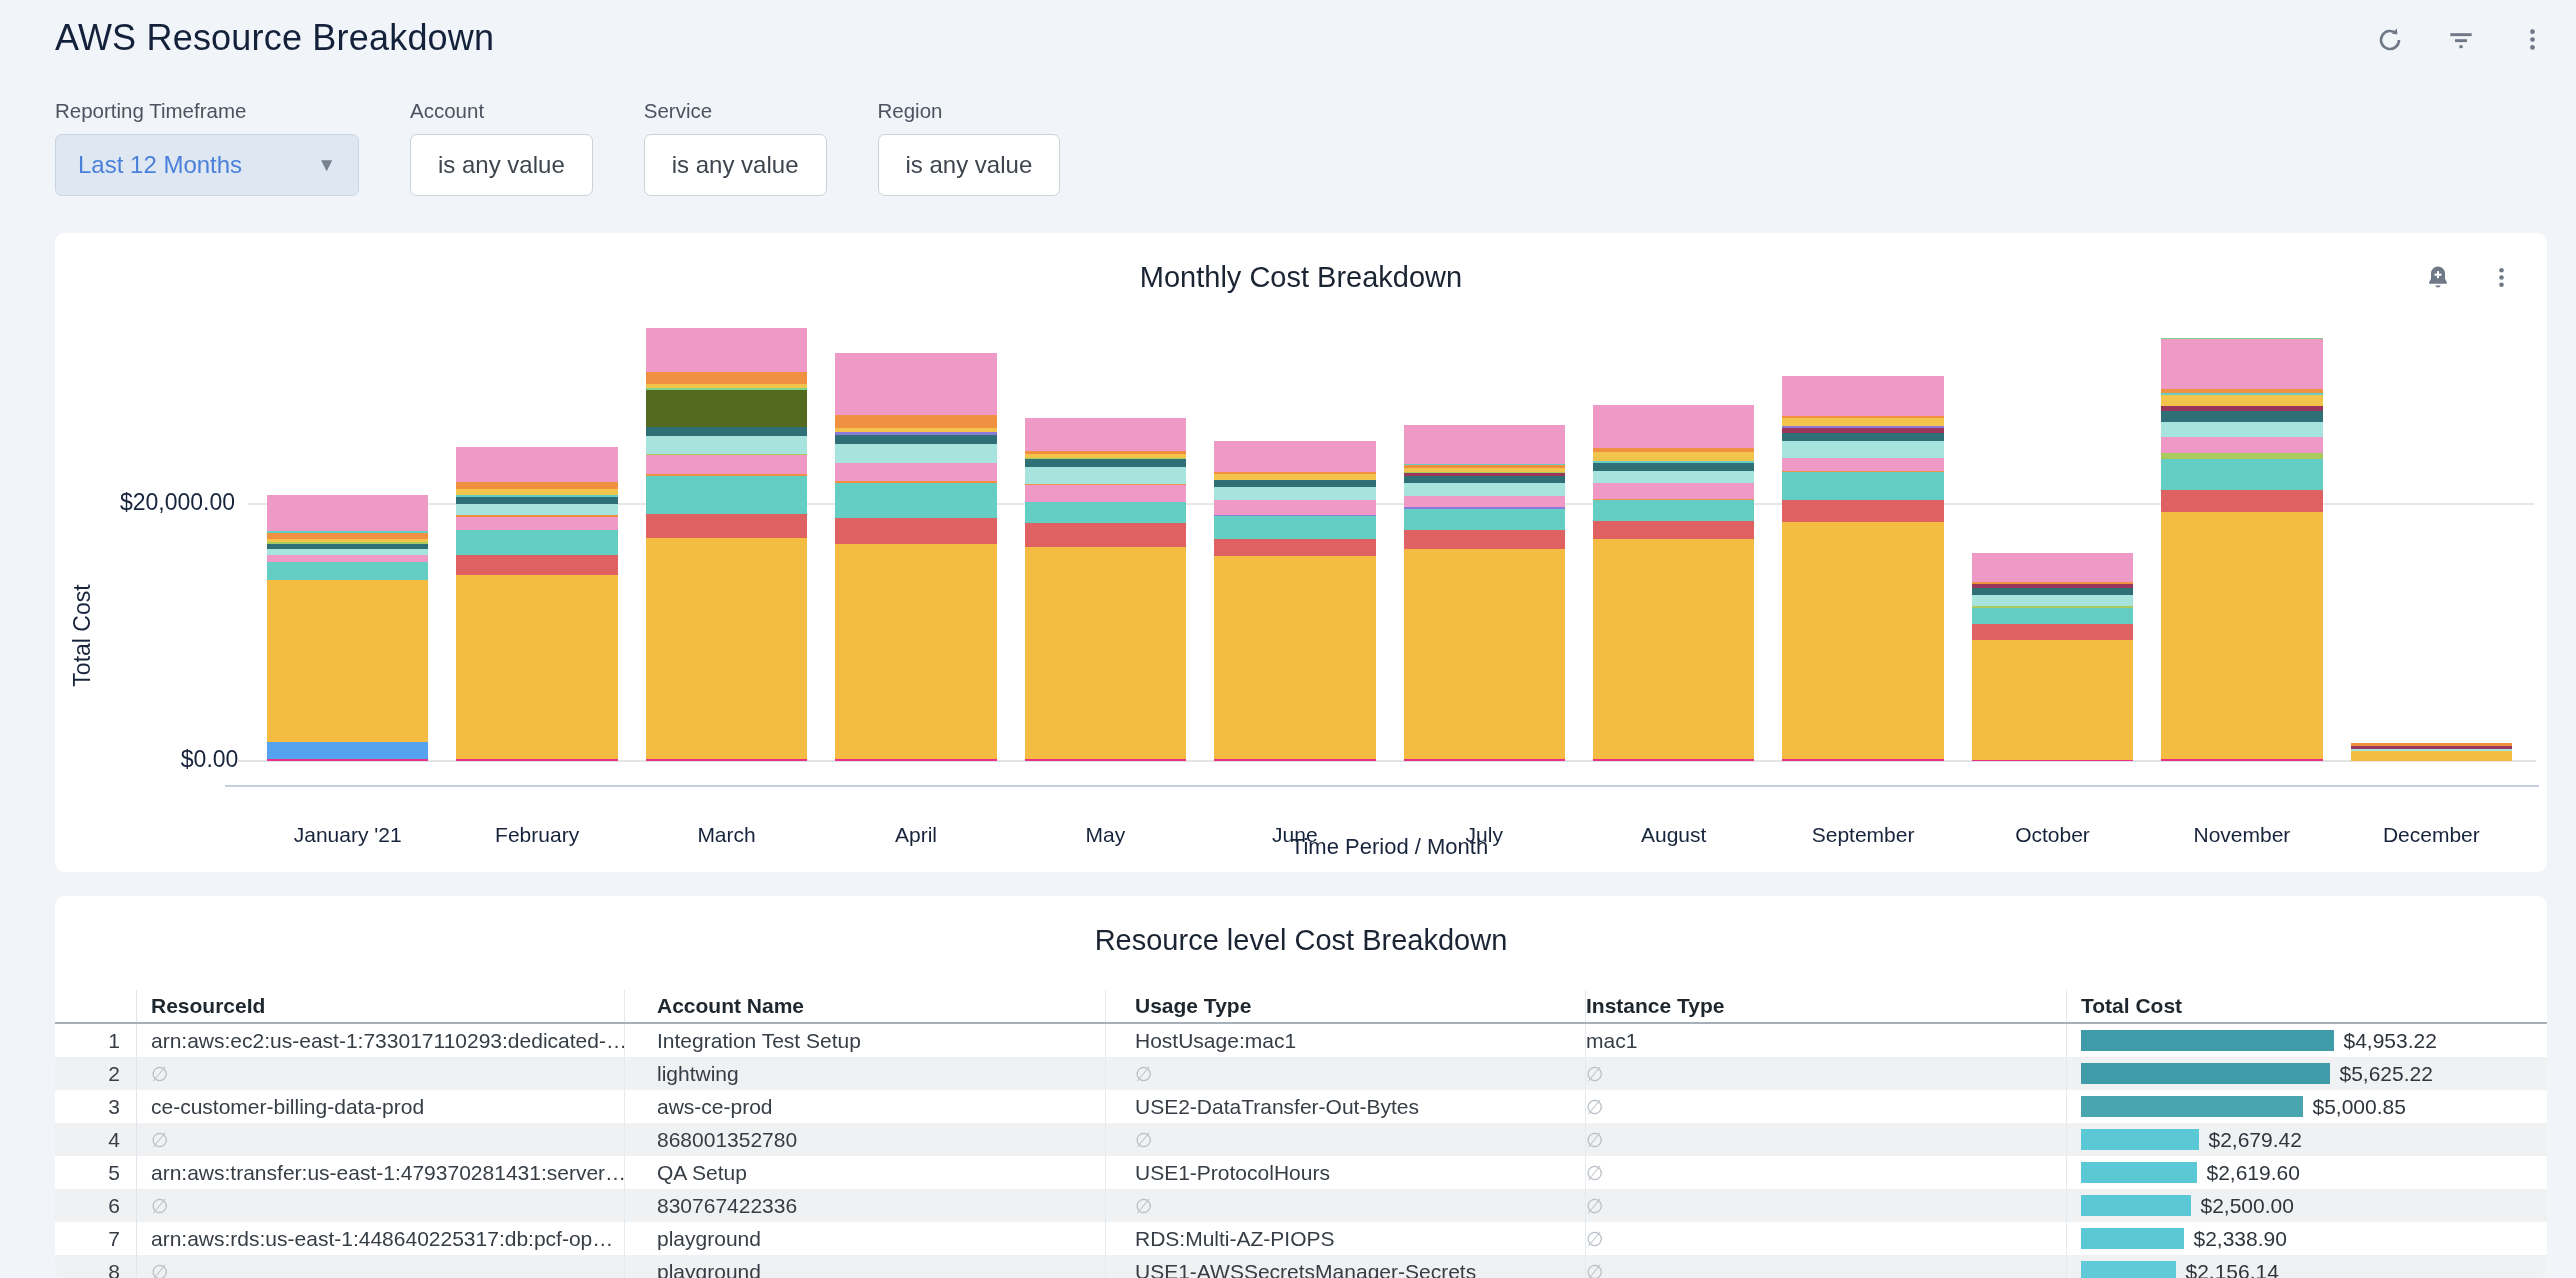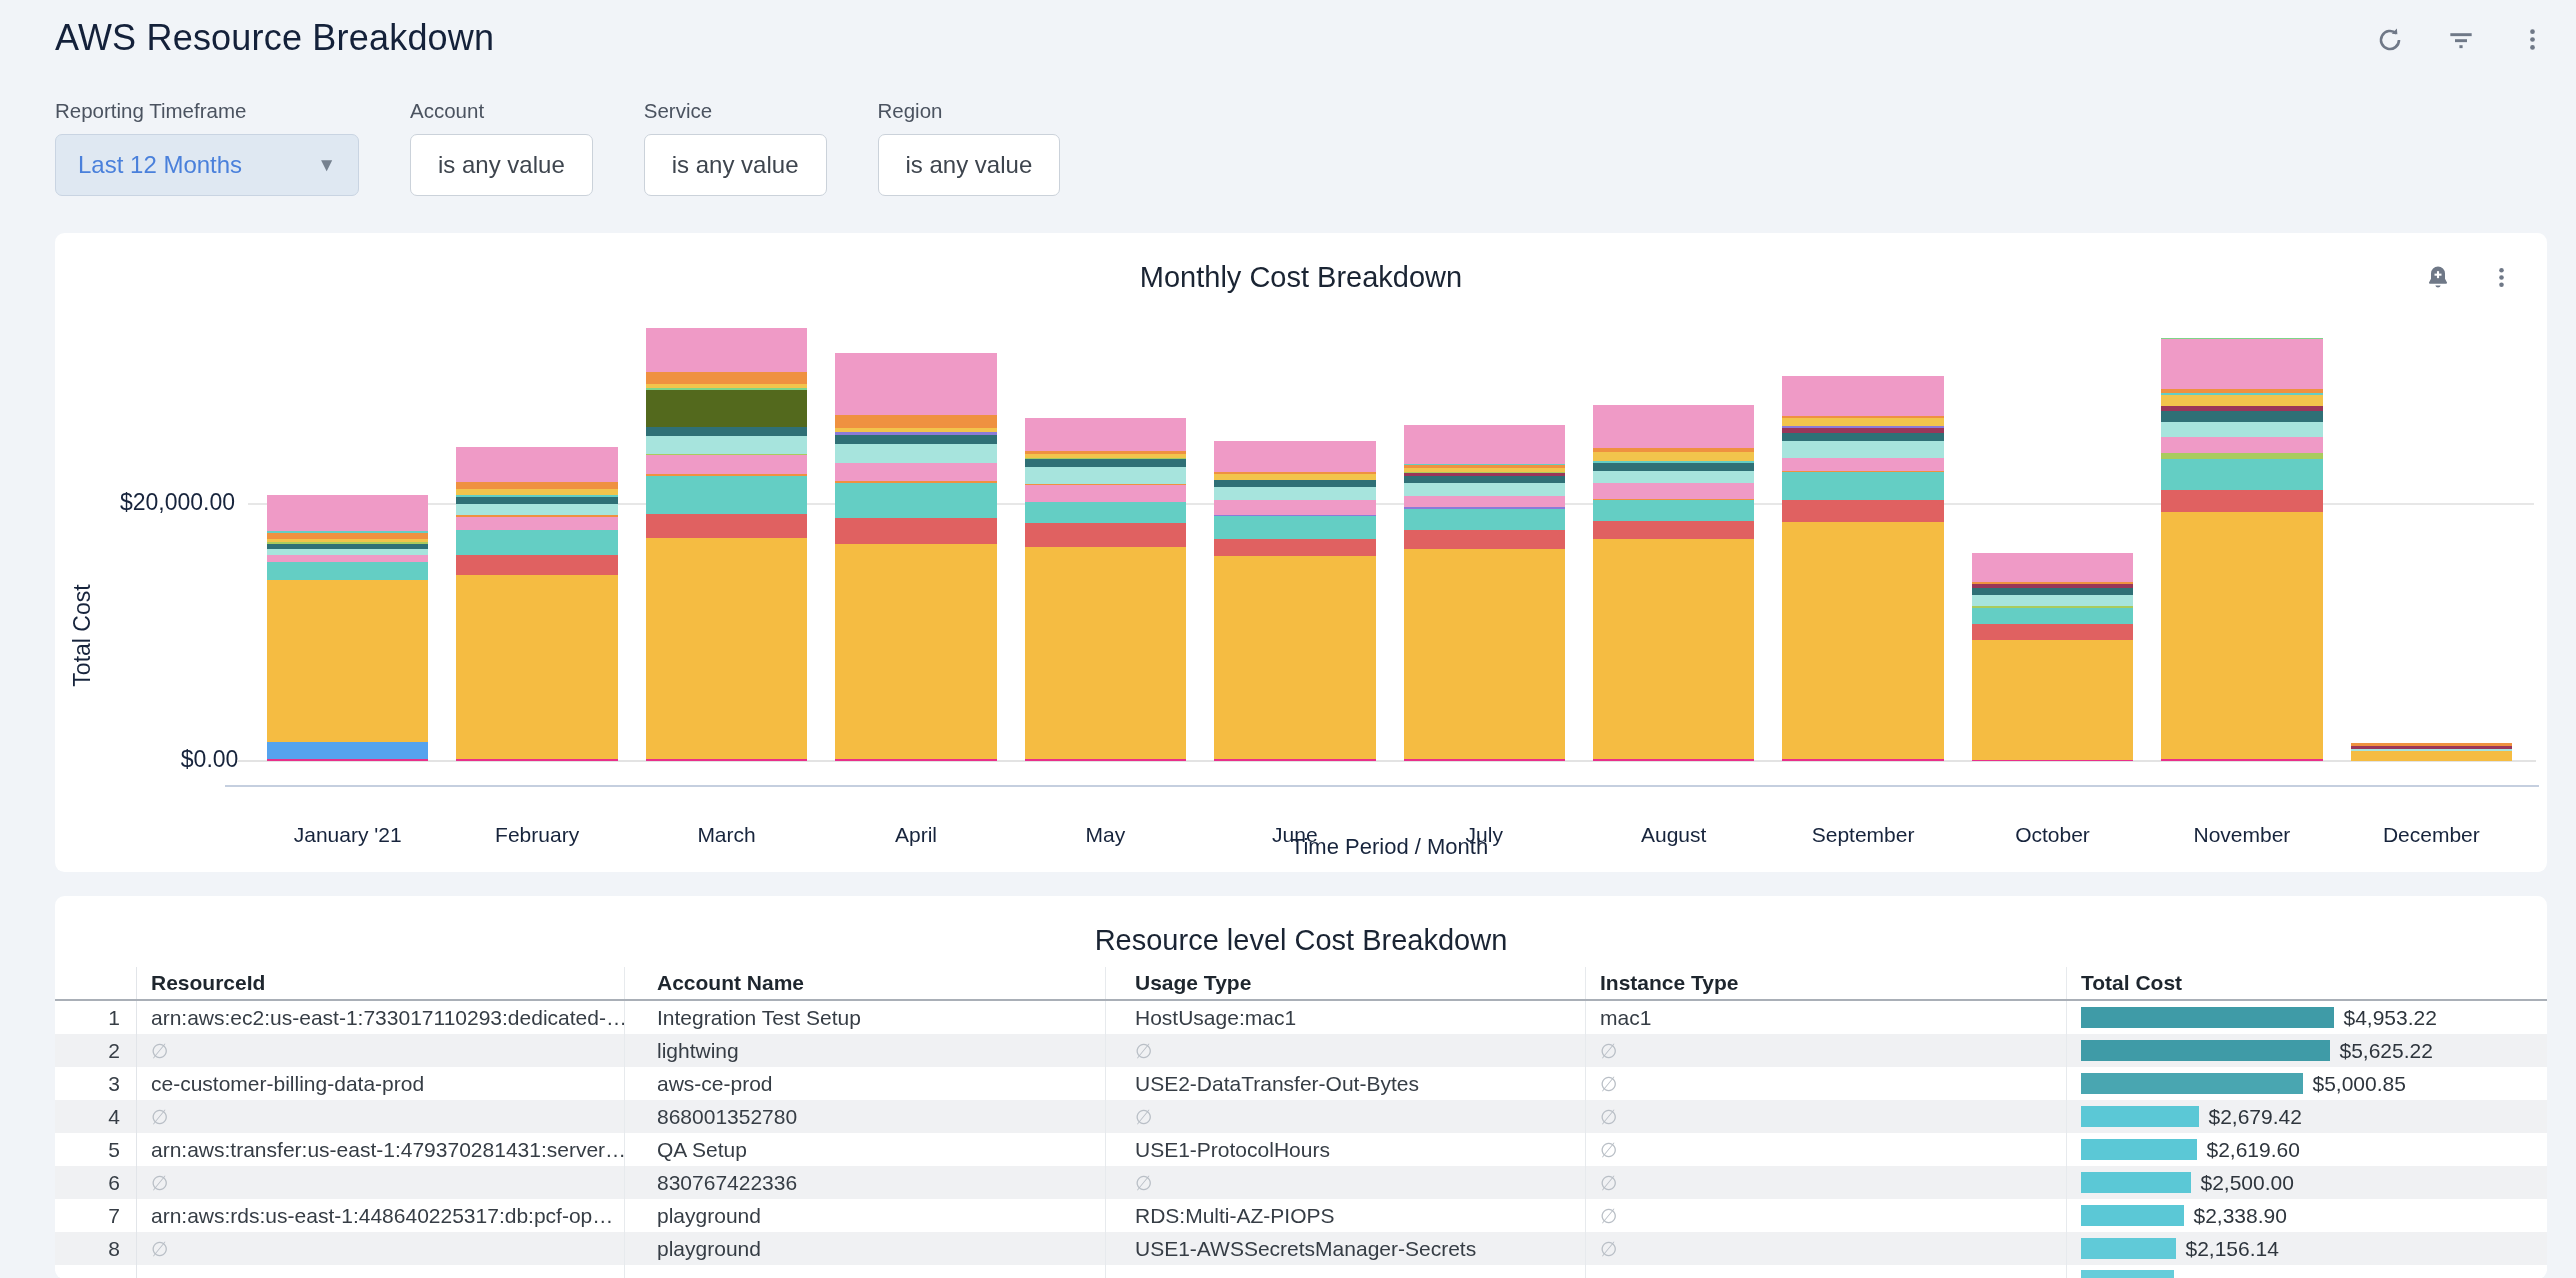--- a/index.html
+++ b/index.html
@@ -41,30 +41,30 @@
   .axisline { position:absolute; left:170px; right:8px; top:552px; height:2.4px; background:#C5CFDF; }
   .bars { position:absolute; left:212px; width:2245px; top:63px; height:465px; display:flex; gap:28px; align-items:flex-end; }
   .bar-col { width:162px; display:flex; flex-direction:column-reverse; }
   .seg { width:100%; }
   .month-labels { position:absolute; left:212px; width:2245px; top:562px; display:flex; gap:28px;margin-top:28px; }
   .month-labels div { width:162px; text-align:center; font-size:21px; color:#17243C; }
   .x-title { position:absolute; left:212px; width:2245px; top:601px; text-align:center; font-size:22px; color:#17243C; }
 
   
   .tbl { position:absolute; left:0; right:0; top:71px; }
-  .thead { display:flex; height:34px; border-bottom:2.4px solid #A9AFB7; align-items:flex-end; }
+  .thead { display:flex; height:34px; border-bottom:2.4px solid #A9AFB7; align-items:flex-end;margin-top:23px; }
   .trow { display:flex; height:33px; align-items:center; }
   .trow.alt { background:#F0F1F3; }
   .trow.partial { height:13.4px; overflow:hidden; align-items:flex-start; }
   .c { height:100%; display:flex; align-items:center; overflow:hidden; white-space:nowrap; }
   .c-num { width:81px; justify-content:flex-end; padding-right:16px; font-size:21px; color:#2E353D; }
   .c-res { width:488px; border-left:1.6px solid #E2E5E9; padding-left:14px; }
   .c-acc { width:481px; border-left:1.6px solid #E7EAED; padding-left:32px; }
   .c-use { width:480px; border-left:1.6px solid #E7EAED; padding-left:29px; }
-  .c-ins { width:481px; border-left:1.6px solid #E7EAED; padding-left:14px; }
+  .c-ins { width:481px; border-left:1.6px solid #E7EAED; }
   .c-tot { width:481px; border-left:1.6px solid #E7EAED; padding-left:14px; }
   .thead .c { font-size:21px; font-weight:bold; color:#1E262E; }
   .trow .c { font-size:21px; color:#363D45; }
   .nullv { color:#B9BFC6; font-size:20px; }
   .costbar { height:21px; flex:none; }
   .costval { margin-left:9.5px; font-size:21px; color:#2E353D; }
 
   svg { display:block; }
 </style>
 </head>

